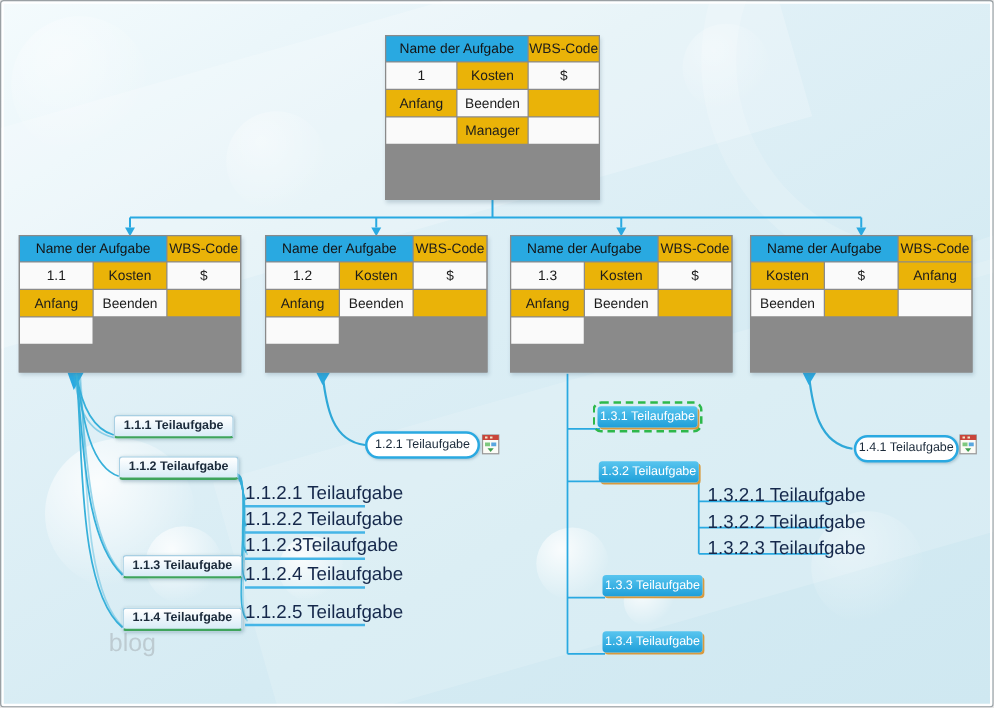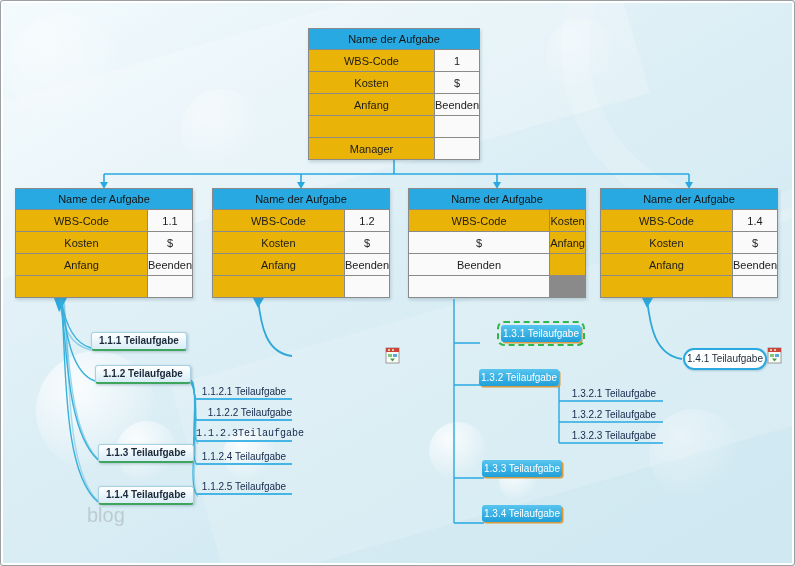--- a/index.html
+++ b/index.html
@@ -8,39 +8,39 @@
          box-shadow:inset 0 0 0 2px #ffffff;}
   
   .band{position:absolute;background:rgba(255,255,255,0.22);transform:rotate(-16deg);pointer-events:none;}
   .bubble{position:absolute;border-radius:50%;pointer-events:none;
           background:radial-gradient(circle at 35% 30%, rgba(255,255,255,0.85), rgba(255,255,255,0.18) 58%, rgba(255,255,255,0) 72%);}
   .ring{position:absolute;border-radius:50%;border:28px solid rgba(255,255,255,0.16);pointer-events:none;}
   .watermark{position:absolute;left:86px;top:503px;font-size:20px;color:#b9c6cc;opacity:.85;}
   
   svg.wires{position:absolute;left:0;top:0;z-index:1;}
   
-  .wbs{position:absolute;z-index:2;display:grid;grid-template-columns:1fr;gap:1px;
+  .wbs{position:absolute;z-index:2;display:grid;grid-template-columns:1fr 1fr 1fr;gap:1px;
        background:#8a8a8a;border:1px solid #8a8a8a;box-sizing:border-box;
        box-shadow:1px 2px 3px rgba(80,110,130,.25);text-align:right;}
   .wbs .hdr{grid-column:1/3;background:#29a9e1;color:#141414;display:flex;align-items:center;justify-content:center;font-size:11px;}
   .wbs .cell{display:flex;align-items:center;justify-content:center;font-size:11px;color:#1c1c1c;}
   .wbs .lab{background:#eab308;}
   .wbs .val{background:#fafafa;}
   .root-t{grid-template-rows:20px 21px 21px 21px 21px 21px;}
   .child-t{grid-template-rows:20px 21px 21px 21px 21px;}
   
   .leaf{position:absolute;z-index:2;height:14px;line-height:14px;padding:1px 7px;font-size:10px;color:#1b2a3a;white-space:nowrap;
         background:linear-gradient(180deg,#ffffff,#d8ecf7);border:1px solid #a8cfe3;border-bottom:2px solid #3fa45c;
         border-radius:3px;box-shadow:1px 1px 3px rgba(90,130,150,.4);font-weight:bold;}
   .bnode{position:absolute;z-index:2;width:80px;height:15px;line-height:15px;padding:1px 0;font-size:10px;color:#ffffff;text-align:center;white-space:nowrap;
          background:linear-gradient(180deg,#58c5ef,#1f9fd9);border-radius:3px;box-shadow:1.5px 1.5px 0 #d89a3e;}
-  .bnode.selected{outline:2px dashed #2db84b;outline-offset:2px;margin-left:23px;}
+  .bnode.selected{outline:2px dashed #2db84b;outline-offset:2px;}
   .capsule{position:absolute;z-index:2;height:18px;line-height:17px;border:2px solid #2aa9e1;border-radius:11px;background:#ffffff;
            font-size:10px;color:#1b2a3a;text-align:center;white-space:nowrap;box-shadow:1px 1px 2px rgba(90,130,150,.35);}
-  .subitem{position:absolute;z-index:2;width:96px;font-size:10px;color:#15284b;text-align:center;white-space:nowrap;}
+  .subitem{position:absolute;z-index:2;width:96px;font-size:15px;color:#15284b;text-align:center;white-space:nowrap;}
   .subitem.u{border-bottom:2px solid #45b5e6;padding-bottom:1px;}
   .mini-icon{position:absolute;z-index:2;width:15px;height:19px;}
 </style>
 </head>
 <body>
 
 <div class="frame">
 
   <div class="band" style="left:-120px;top:30px;width:760px;height:170px;"></div>
   <div class="band" style="left:180px;top:250px;width:950px;height:210px;opacity:.7;"></div>
@@ -136,51 +136,52 @@
     <div class="cell val">$</div>
     <div class="cell lab">Anfang</div>
     <div class="cell val">Beenden</div>
     <div class="cell lab"></div>
     <div class="cell val"></div>
   </div>
 
   <div class="wbs child-t" style="left:407px;top:187px;width:178px;">
     <div class="hdr">Name der Aufgabe</div>
     <div class="cell lab">WBS-Code</div>
+    <div class="cell val">1.3</div>
     <div class="cell lab">Kosten</div>
     <div class="cell val">$</div>
     <div class="cell lab">Anfang</div>
     <div class="cell val">Beenden</div>
     <div class="cell lab"></div>
     <div class="cell val"></div>
   </div>
 
   <div class="wbs child-t" style="left:599px;top:187px;width:178px;">
     <div class="hdr">Name der Aufgabe</div>
     <div class="cell lab">WBS-Code</div>
-    <div class="cell val">1.4</div>
     <div class="cell lab">Kosten</div>
     <div class="cell val">$</div>
     <div class="cell lab">Anfang</div>
     <div class="cell val">Beenden</div>
     <div class="cell lab"></div>
     <div class="cell val"></div>
   </div>
 
   <div class="leaf" style="left:90px;top:331px;">1.1.1 Teilaufgabe</div>
   <div class="leaf" style="left:94px;top:364px;">1.1.2 Teilaufgabe</div>
   <div class="leaf" style="left:97px;top:443px;">1.1.3 Teilaufgabe</div>
   <div class="leaf" style="left:97px;top:485px;">1.1.4 Teilaufgabe</div>
 
   <div class="subitem u" style="left:195px;top:385px;">1.1.2.1 Teilaufgabe</div>
   <div class="subitem u" style="left:195px;top:406px;text-align:right;">1.1.2.2 Teilaufgabe</div>
-  <div class="subitem u" style="left:195px;top:427px;font-family:Liberation Mono, monospace;">1.1.2.3Teilaufgabe</div>
+  <div class="subitem u" style="left:195px;top:427px;">1.1.2.3Teilaufgabe</div>
   <div class="subitem u" style="left:195px;top:450px;">1.1.2.4 Teilaufgabe</div>
   <div class="subitem u" style="left:195px;top:480px;">1.1.2.5 Teilaufgabe</div>
 
+  <div class="capsule" style="left:291px;top:344px;width:88px;">1.2.1 Teilaufgabe</div>
   <div class="mini-icon" style="left:384px;top:344px;">
     <svg width="15" height="19" viewBox="0 0 15 19">
       <rect x="1" y="3" width="13" height="15" fill="#fbfbf6" stroke="#9a9a9a"></rect>
       <rect x="1" y="3" width="13" height="4" fill="#c9453a"></rect>
       <rect x="3" y="4.2" width="2" height="1.6" fill="#f2e6c9"></rect>
       <rect x="7" y="4.2" width="2" height="1.6" fill="#f2e6c9"></rect>
       <rect x="3" y="9" width="4" height="3" fill="#7ec87e"></rect>
       <rect x="8" y="9" width="4" height="3" fill="#5aa7e0"></rect>
       <path d="M5,13.5 L10,13.5 L7.5,16.5 Z" fill="#3f9e4f"></path>
     </svg>

